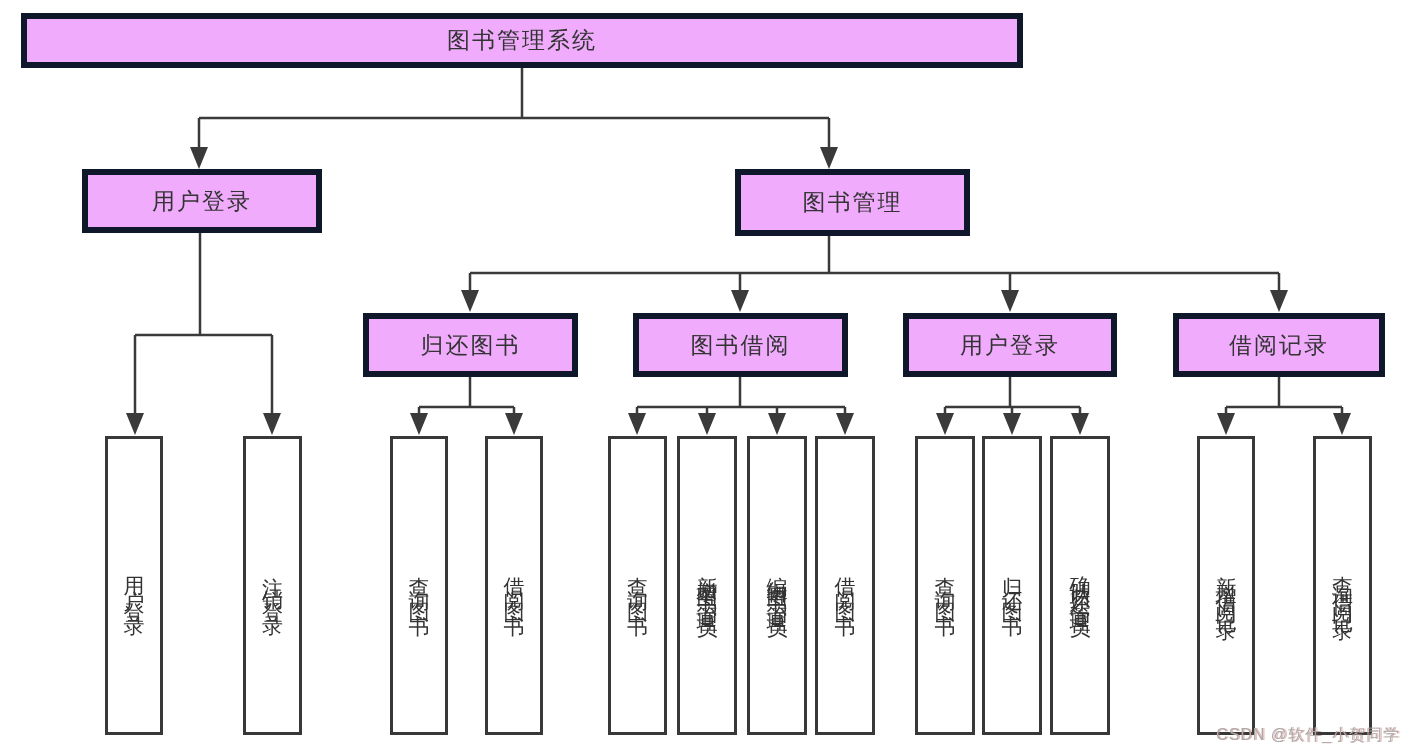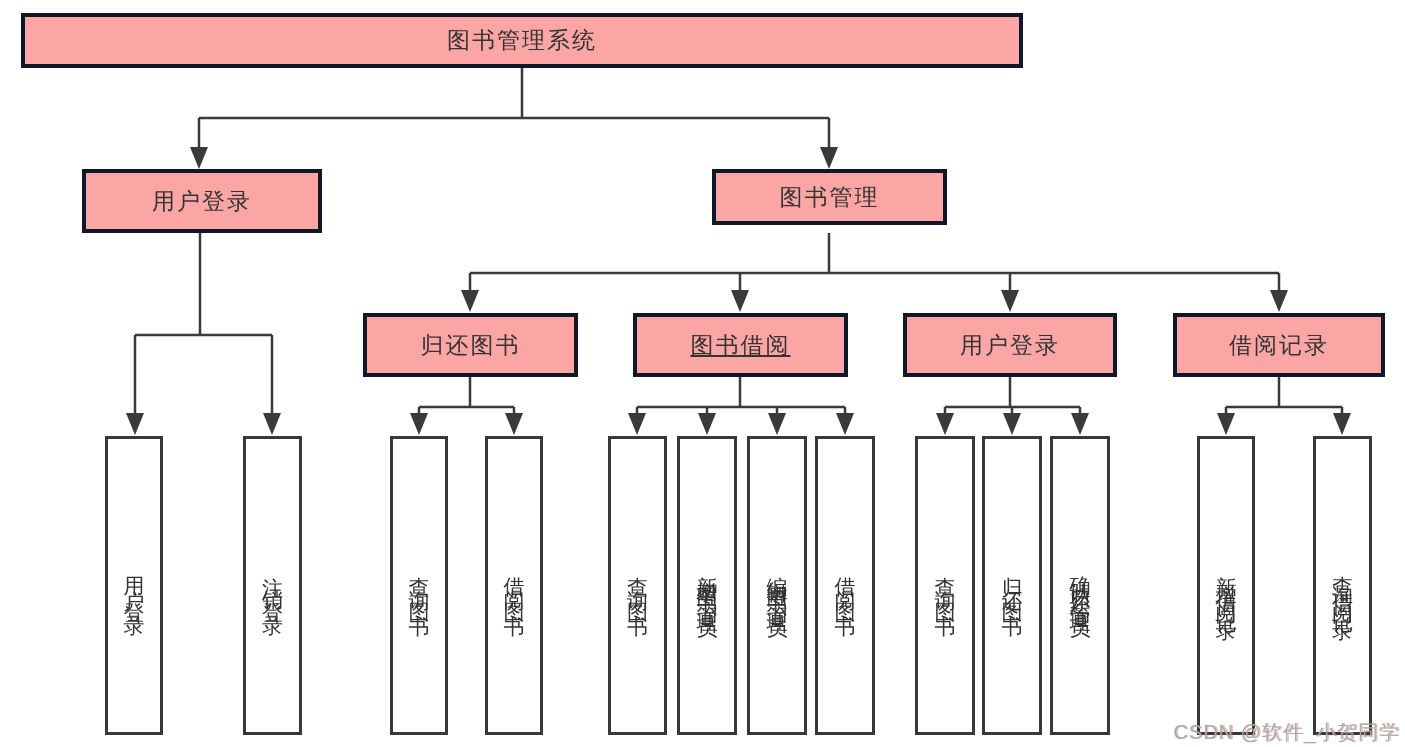--- a/index.html
+++ b/index.html
@@ -17,22 +17,22 @@
   }
   #connectors {
     position: absolute;
     left: 0;
     top: 0;
     pointer-events: none;
   }
   .hbox {
     position: absolute;
     box-sizing: border-box;
-    border: 4px solid #0f172a;
-    background: #fca5a5;
+    border: 6px solid #0f172a;
+    background: #f0abfc;
     display: flex;
     align-items: center;
     justify-content: center;
     font-size: 23px;
     color: #333333;
     letter-spacing: 2px;
     z-index: 2;
   }
   .vbox {
     position: absolute;
@@ -50,21 +50,21 @@
     z-index: 2;
     top: 436px;
     height: 299px;
   }
   .v-med  { letter-spacing: 9px; }
   .v-long { letter-spacing: 6px; }
   #watermark {
     position: absolute;
     right: 5px;
     bottom: 1px;
-    font-size: 20px;
+    font-size: 16px;
     color: #ababab;
     letter-spacing: 1px;
     text-shadow: 1.5px 0 0 rgba(197, 90, 80, 0.4);
     z-index: 5;
     white-space: nowrap;
   }
 </style>
 </head>
 <body>
 
@@ -106,24 +106,24 @@
       <path d="M1003 413 h18 l-9 22 z"></path>
       <path d="M1071 413 h18 l-9 22 z"></path>
       <path d="M1217 413 h18 l-9 22 z"></path>
       <path d="M1333 413 h18 l-9 22 z"></path>
     </g>
   </svg>
 
   <div class="hbox" style="left:21px; top:13px; width:1002px; height:55px;">图书管理系统</div>
 
   <div class="hbox" style="left:82px; top:169px; width:240px; height:64px;">用户登录</div>
-  <div class="hbox" style="left:712px; top:169px; width:235px; height:56px;">图书管理</div>
+  <div class="hbox" style="left:735px; top:169px; width:235px; height:67px;">图书管理</div>
 
   <div class="hbox" style="left:363px; top:313px; width:215px; height:64px;">归还图书</div>
-  <div class="hbox" style="left:633px; top:313px; width:215px; height:64px;text-decoration:underline;">图书借阅</div>
+  <div class="hbox" style="left:633px; top:313px; width:215px; height:64px;">图书借阅</div>
   <div class="hbox" style="left:903px; top:313px; width:214px; height:64px;">用户登录</div>
   <div class="hbox" style="left:1173px; top:313px; width:212px; height:64px;">借阅记录</div>
 
   <div class="vbox" style="left:105px; width:58px;">用户登录</div>
   <div class="vbox" style="left:243px; width:59px;">注销登录</div>
 
   <div class="vbox" style="left:390px; width:58px;">查询图书</div>
   <div class="vbox" style="left:485px; width:58px;">借阅图书</div>
 
   <div class="vbox" style="left:608px; width:59px;">查询图书</div>

